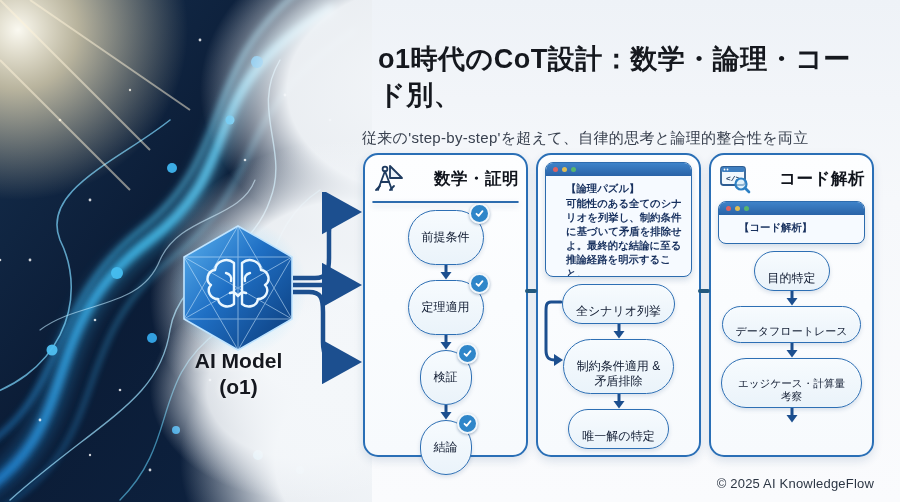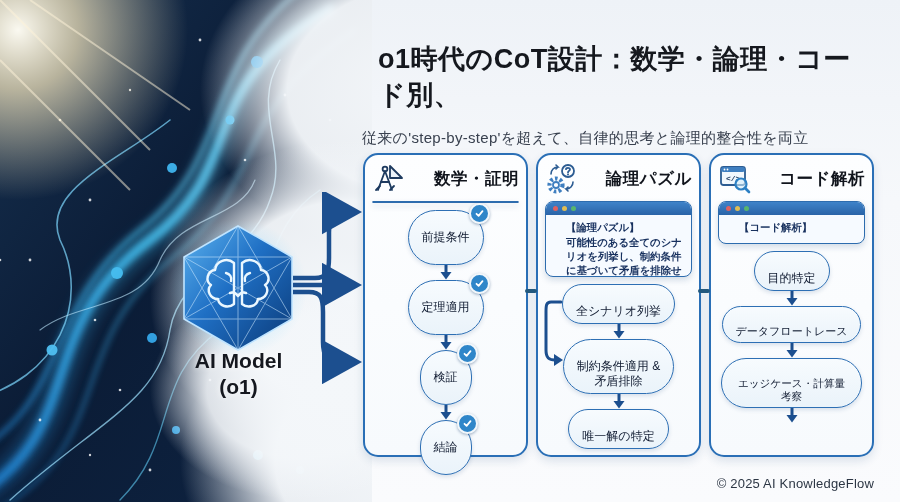--- a/index.html
+++ b/index.html
@@ -274,32 +274,20 @@
       <div class="pill">
         <span>結論</span>
         <span class="badge"><svg width="9" height="9" viewBox="0 0 9 9">
               <polyline points="1.5,4.8 3.6,6.8 7.5,2.2" fill="none" stroke="#fff" stroke-width="1.8" stroke-linecap="round" stroke-linejoin="round"></polyline>
             </svg></span>
       </div>
     </div>
   </div>
 
   <div class="col">
-    <div class="col-head">
-      <svg class="col-icon" width="34" height="34" viewBox="0 0 34 34" fill="none">
-        <circle cx="11" cy="23" r="6.5" stroke="#3f7fc0" stroke-width="4.2" stroke-dasharray="2.6 2.2"></circle>
-        <circle cx="11" cy="23" r="3" stroke="#3f7fc0" stroke-width="1.8"></circle>
-        <circle cx="23" cy="9" r="6" stroke="#2c5c92" stroke-width="1.8"></circle>
-        <path d="M21,7.2 c0,-1.6 4,-1.8 4,0.2 c0,1.4 -2,1.6 -2,3" stroke="#2c5c92" stroke-width="1.8" stroke-linecap="round"></path>
-        <circle cx="23" cy="12.6" r="1" fill="#2c5c92"></circle>
-        <path d="M6,12 c0,-4 3,-7 7,-7 l-2,-2 m2,2 l-2,2" stroke="#2c5c92" stroke-width="1.6" stroke-linecap="round"></path>
-        <path d="M28,20 c0,4 -3,7 -7,7 l2,2 m-2,-2 l2,-2" stroke="#2c5c92" stroke-width="1.6" stroke-linecap="round"></path>
-      </svg>
-      <span class="col-title">論理パズル</span>
-    </div>
     <div class="win">
       <div class="win-bar">
         <span class="dot r"></span>
         <span class="dot y"></span>
         <span class="dot g"></span>
       </div>
       <div class="win-body">
         <span class="tag">【論理パズル】</span>
         <span>可能性のある全てのシナリオを列挙し、制約条件に基づいて矛盾を排除せよ。最終的な結論に至る推論経路を明示すること。</span>
       </div>

